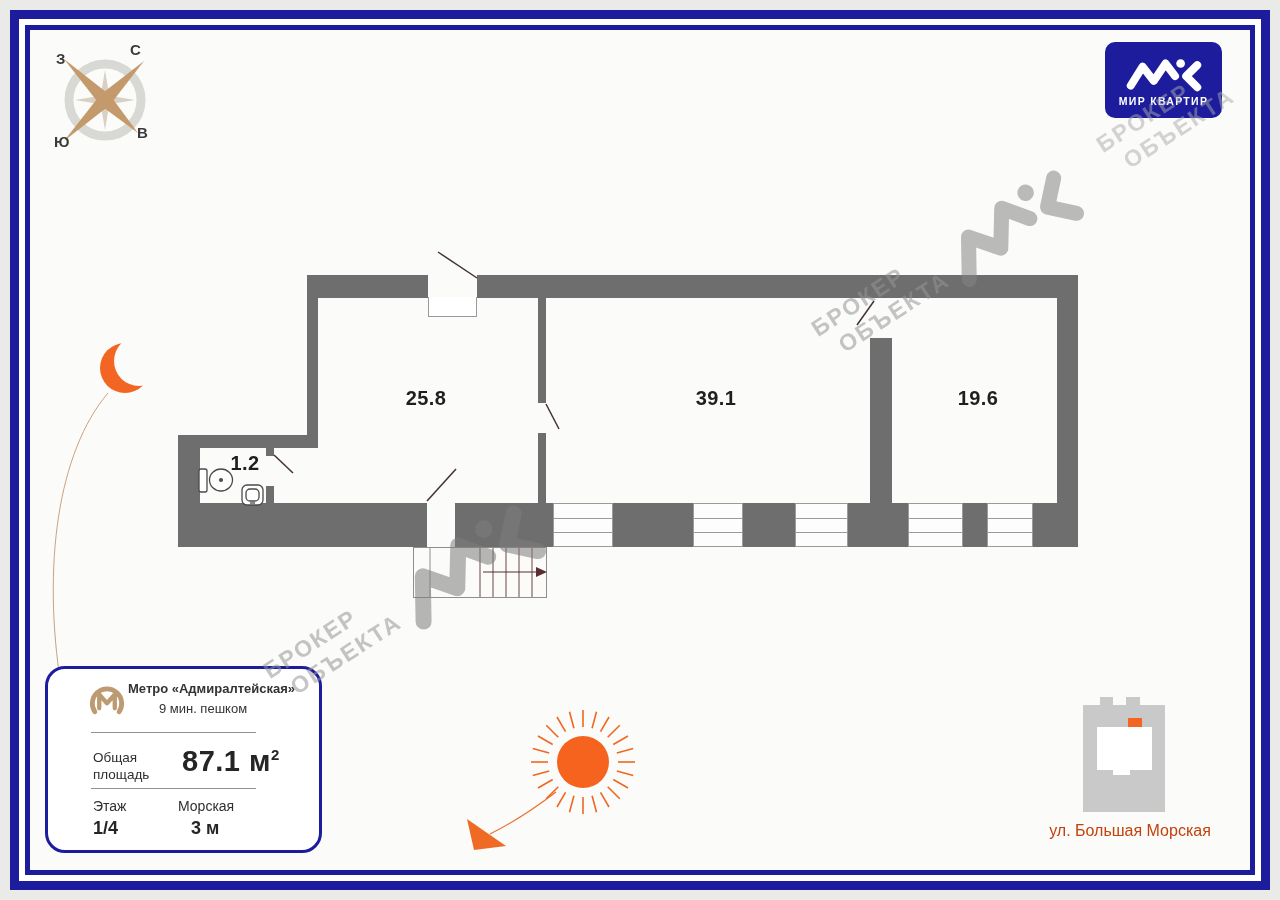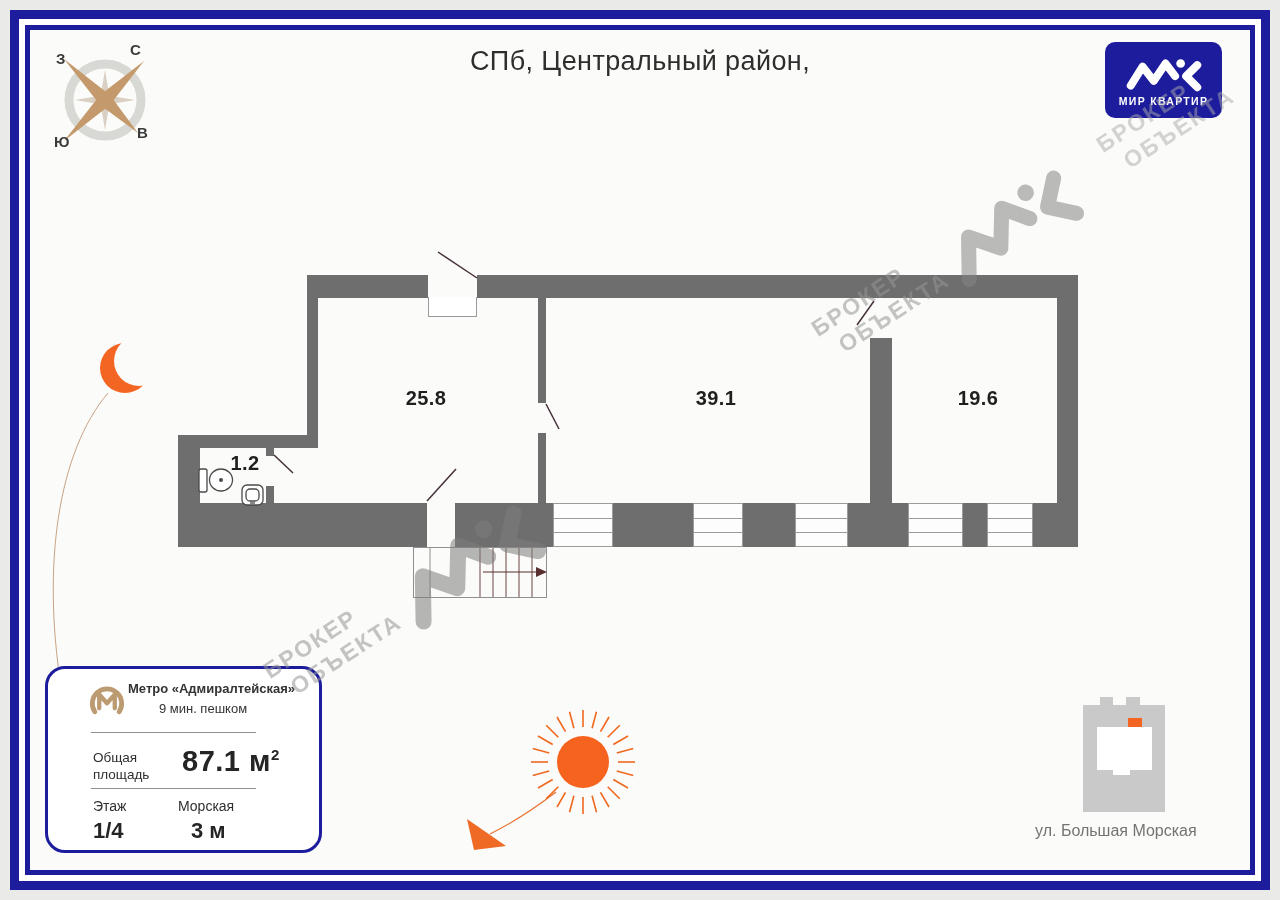--- a/index.html
+++ b/index.html
@@ -43,34 +43,33 @@
   .info-card{position:absolute;left:45px;top:666px;width:277px;height:187px;background:#fff;
              border:3px solid #1c1c9d;border-radius:20px;z-index:20;box-sizing:border-box;}
   .info-card .abs{position:absolute;}
   .card-divider{position:absolute;left:43px;width:165px;height:1px;background:#909090;}
   .metro-name{font-size:13px;font-weight:700;color:#333;white-space:nowrap;}
   .metro-walk{font-size:13px;color:#333;text-align:center;}
   .area-label{font-size:13.5px;color:#2f2f2f;line-height:17px;width:70px;}
   .big-val{font-size:29px;font-weight:700;color:#252525;letter-spacing:.5px;}
   .big-val sup{font-size:15px;}
   .small-label{font-size:14px;color:#2f2f2f;}
-  .mid-val{font-size:22px;font-weight:700;color:#252525;}
-
-  
-  .street-label{position:absolute;left:1035px;top:822px;width:190px;
-                font-size:16px;color:#737373;z-index:6;}
+  .mid-val{font-size:18px;font-weight:700;color:#252525;}
+
+  
+  .street-label{position:absolute;left:1035px;top:822px;width:190px;text-align:center;
+                font-size:16px;color:#c2410c;z-index:6;}
 </style>
 </head>
 <body>
 
 <div class="canvas">
   <div class="frame-outer"></div>
   <div class="frame-inner"></div>
 
-  <div class="title" style="top:46px;">СПб, Центральный район,</div>
 
   <svg style="position:absolute;left:40px;top:35px;z-index:6;" width="130" height="130" viewBox="-65 -65 130 130">
     <circle cx="0" cy="0" r="36" fill="none" stroke="#d8d8d5" stroke-width="9"></circle>
     <polygon points="0,-30 5,0 -5,0" fill="#d9cfc2"></polygon>
     <polygon points="0,30 5,0 -5,0" fill="#d9cfc2"></polygon>
     <polygon points="30,0 0,5 0,-5" fill="#d9cfc2"></polygon>
     <polygon points="-30,0 0,5 0,-5" fill="#d9cfc2"></polygon>
     <polygon points="-41,-41 4.9,-4.9 -4.9,4.9" fill="#c49a6c"></polygon>
     <polygon points="39,-39 4.9,4.9 -4.9,-4.9" fill="#c49a6c"></polygon>
     <polygon points="-41,41 4.9,4.9 -4.9,-4.9" fill="#c49a6c"></polygon>

